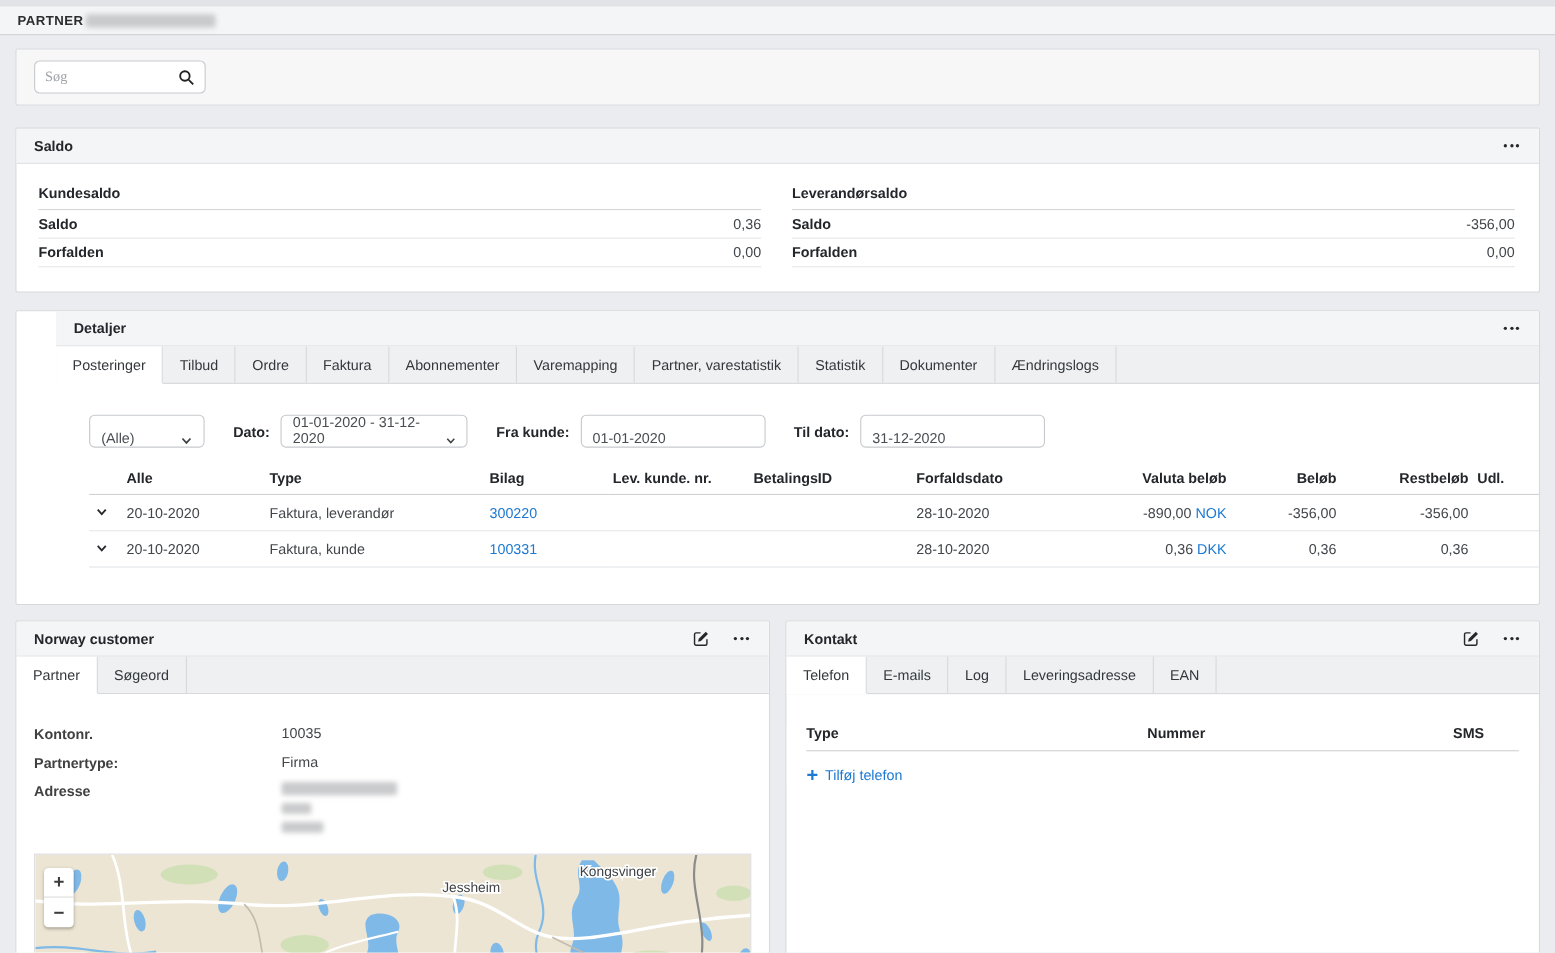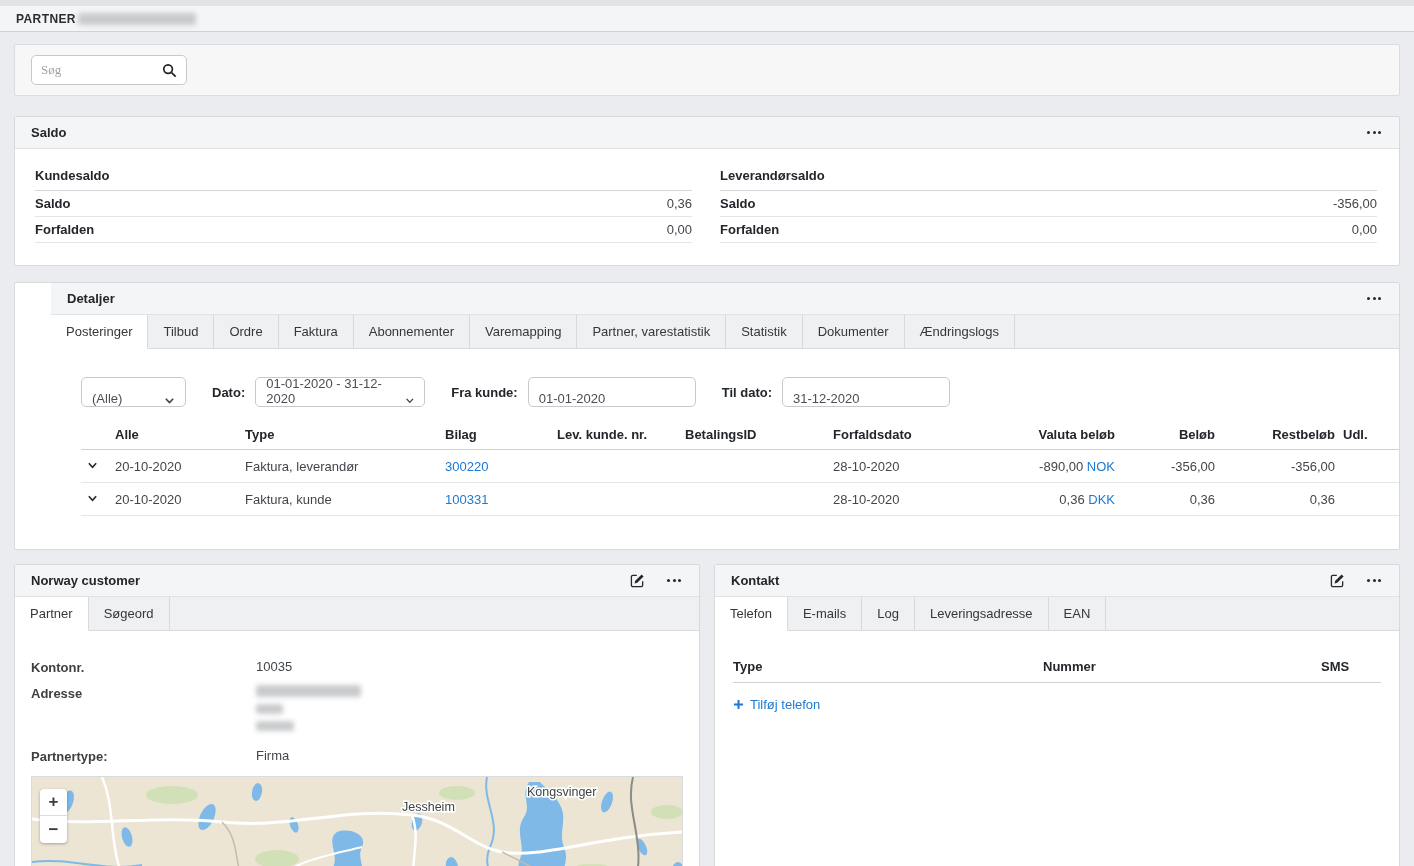--- a/index.html
+++ b/index.html
@@ -358,30 +358,30 @@
         <span class="tab active">Partner</span>
         <span class="tab">Søgeord</span>
       </div>
       <div class="bottom-body">
         <div class="fields">
           <div class="field-row">
             <span class="f-label">Kontonr.</span>
             <span class="f-value">10035</span>
           </div>
           <div class="field-row">
+            <span class="f-label">Partnertype:</span>
+            <span class="f-value">Firma</span>
+          </div>
+          <div class="field-row">
             <span class="f-label">Adresse</span>
             <span class="f-value addr-redact">
               <span class="redact line l1" style="display:block;"></span>
               <span class="redact line l2" style="display:block;"></span>
               <span class="redact line l3" style="display:block;"></span>
             </span>
-          </div>
-          <div class="field-row">
-            <span class="f-label">Partnertype:</span>
-            <span class="f-value">Firma</span>
           </div>
         </div>
 
         <div class="map-wrap">
           <svg width="652" height="110" viewBox="0 0 652 110">
             <rect x="0" y="0" width="652" height="110" fill="#ece5d3"></rect>
 
             <ellipse cx="140" cy="18" rx="26" ry="9" fill="#d2e0b8"></ellipse>
             <ellipse cx="425" cy="16" rx="18" ry="7" fill="#d2e0b8"></ellipse>
             <ellipse cx="245" cy="82" rx="22" ry="9" fill="#d2e0b8"></ellipse>

